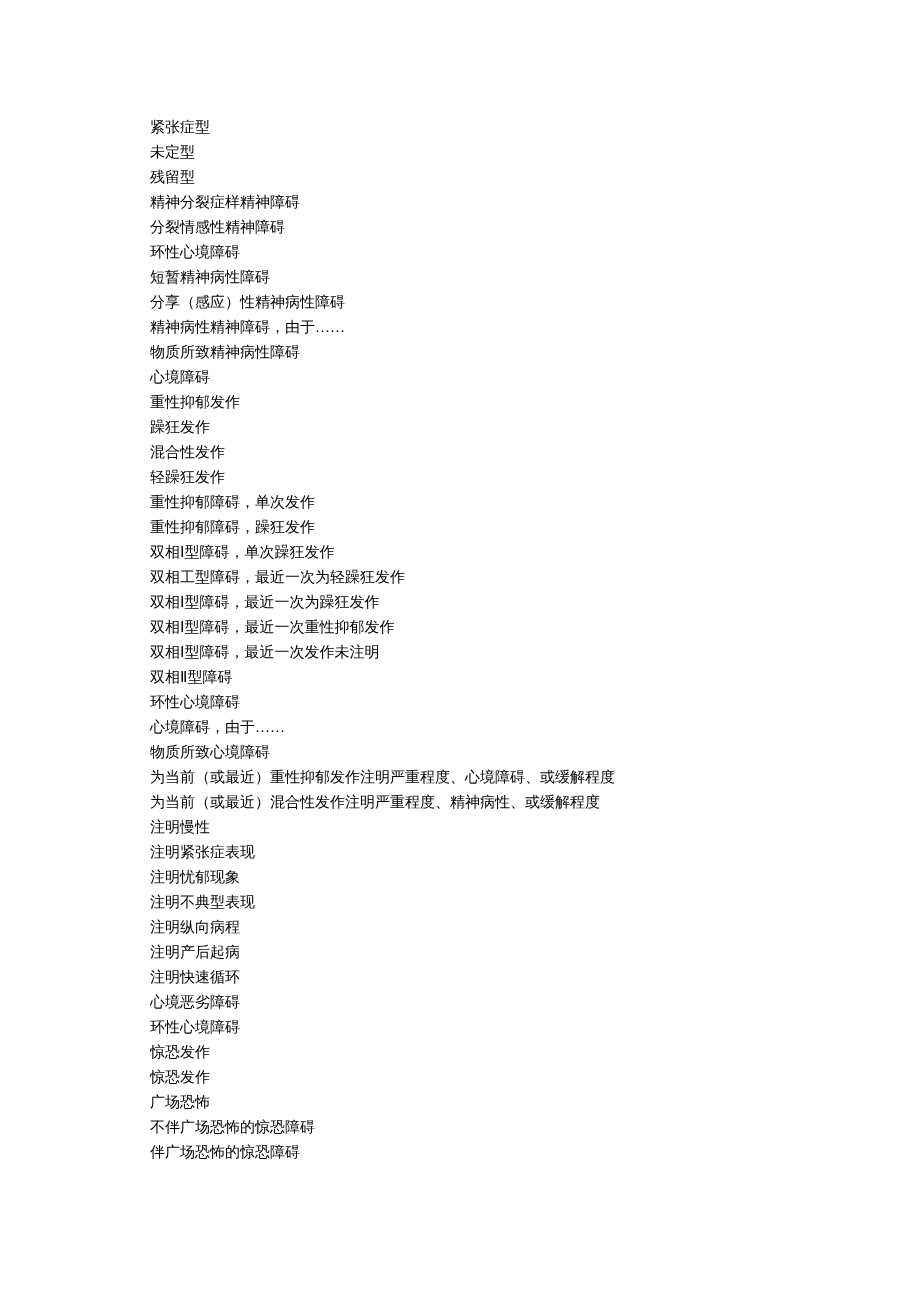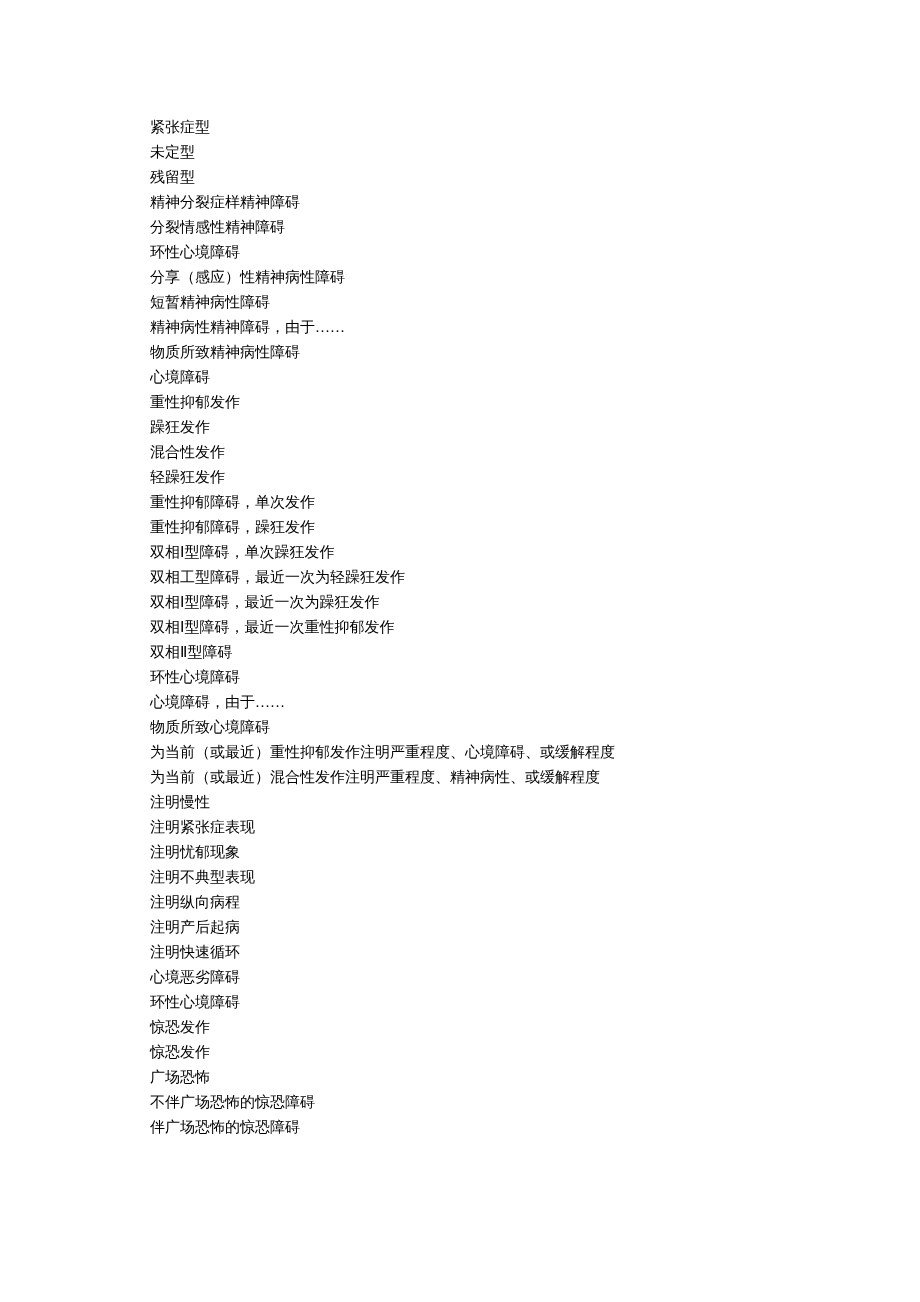--- a/index.html
+++ b/index.html
@@ -23,35 +23,36 @@
 </head>
 <body>
 
 <div class="page">
   <div class="line">紧张症型</div>
   <div class="line">未定型</div>
   <div class="line">残留型</div>
   <div class="line">精神分裂症样精神障碍</div>
   <div class="line">分裂情感性精神障碍</div>
   <div class="line">环性心境障碍</div>
+  <div class="line">短暂精神病性障碍</div>
   <div class="line">分享（感应）性精神病性障碍</div>
-  <div class="line">短暂精神病性障碍</div>
   <div class="line">精神病性精神障碍，由于……</div>
   <div class="line">物质所致精神病性障碍</div>
   <div class="line">心境障碍</div>
   <div class="line">重性抑郁发作</div>
   <div class="line">躁狂发作</div>
   <div class="line">混合性发作</div>
   <div class="line">轻躁狂发作</div>
   <div class="line">重性抑郁障碍，单次发作</div>
   <div class="line">重性抑郁障碍，躁狂发作</div>
   <div class="line">双相Ⅰ型障碍，单次躁狂发作</div>
   <div class="line">双相工型障碍，最近一次为轻躁狂发作</div>
   <div class="line">双相Ⅰ型障碍，最近一次为躁狂发作</div>
   <div class="line">双相Ⅰ型障碍，最近一次重性抑郁发作</div>
+  <div class="line">双相Ⅰ型障碍，最近一次发作未注明</div>
   <div class="line">双相Ⅱ型障碍</div>
   <div class="line">环性心境障碍</div>
   <div class="line">心境障碍，由于……</div>
   <div class="line">物质所致心境障碍</div>
   <div class="line">为当前（或最近）重性抑郁发作注明严重程度、心境障碍、或缓解程度</div>
   <div class="line">为当前（或最近）混合性发作注明严重程度、精神病性、或缓解程度</div>
   <div class="line">注明慢性</div>
   <div class="line">注明紧张症表现</div>
   <div class="line">注明忧郁现象</div>
   <div class="line">注明不典型表现</div>

